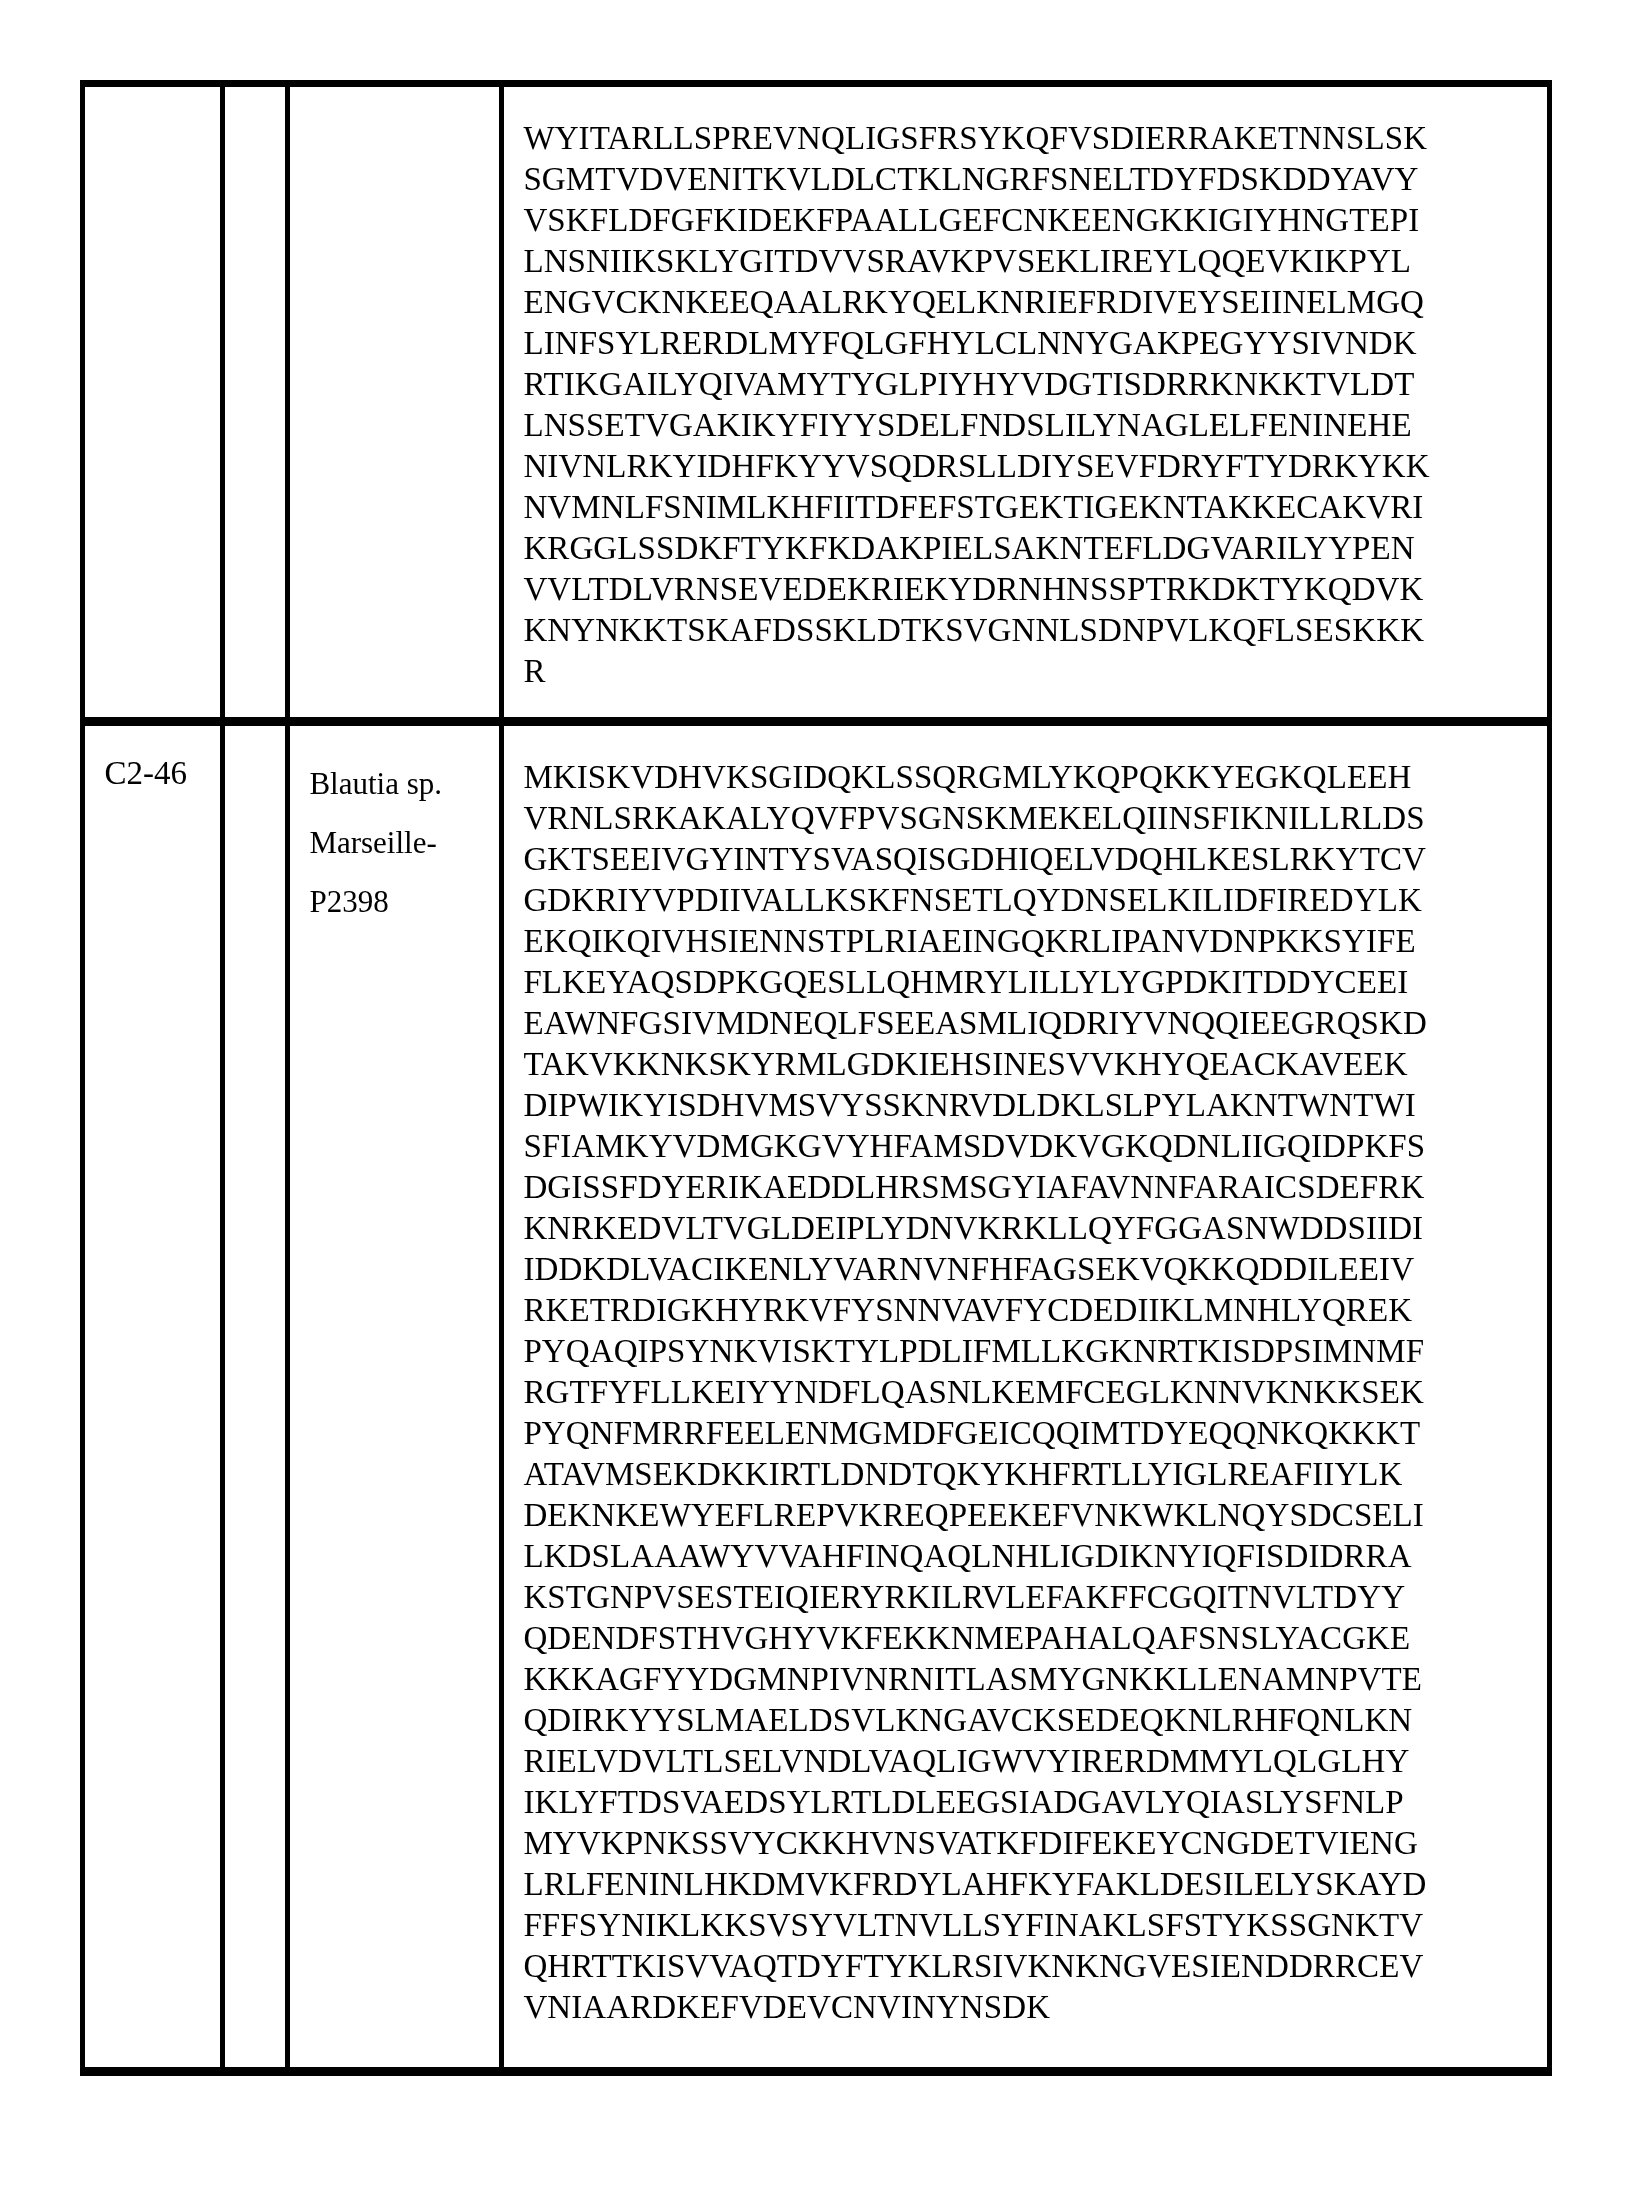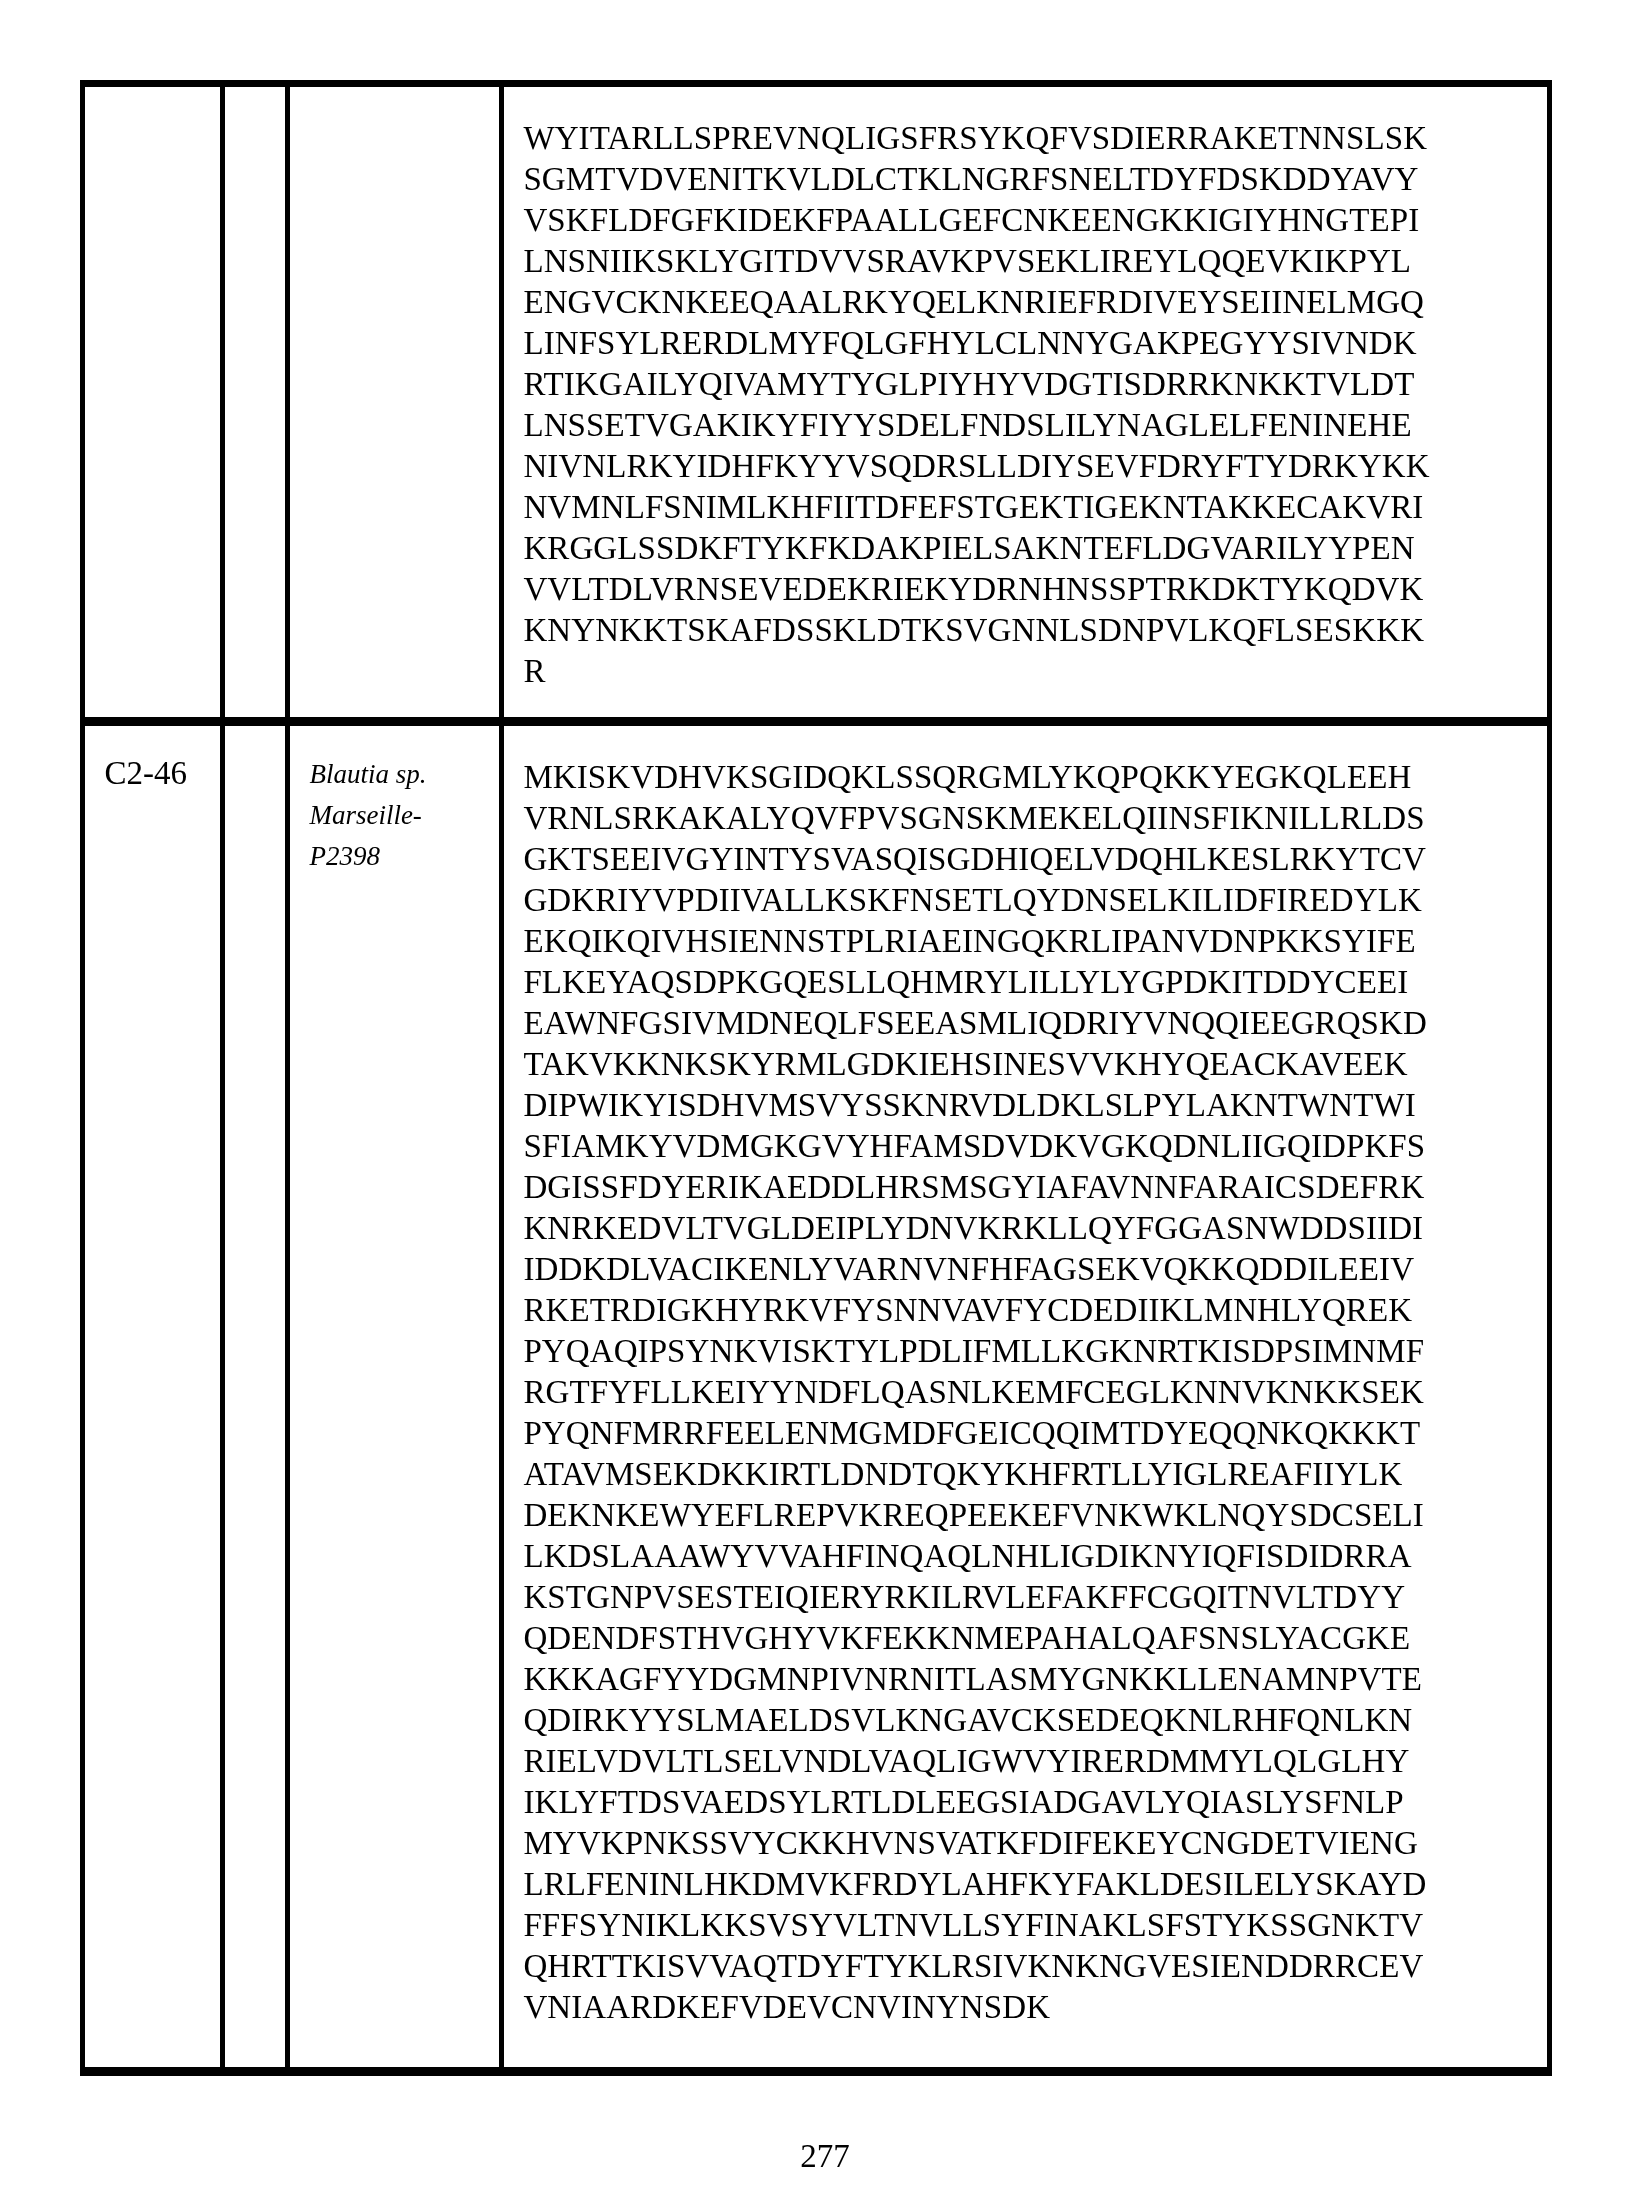--- a/index.html
+++ b/index.html
@@ -41,24 +41,23 @@
     height: 1341px;
   }
   .cell-id {
     padding: 27px 0 0 19.4px;
     font-size: 33px;
     line-height: 41px;
     white-space: pre-line;
   }
   .cell-species {
     padding: 28px 4.5px 0 19.4px;
-    font-size: 27px;
-    line-height: 41px;
+    font-size: 31px;
+    line-height: 59px;
     white-space: pre-line;
-    font-style: italic;
   }
   .cell-seq {
     padding: 31px 4.5px 0 19.4px;
     font-size: 33px;
     line-height: 41px;
     letter-spacing: 0.1px;
     white-space: pre-line;
   }
   .page-number {
     position: absolute;
@@ -151,16 +150,15 @@
 MYVKPNKSSVYCKKHVNSVATKFDIFEKEYCNGDETVIENG
 LRLFENINLHKDMVKFRDYLAHFKYFAKLDESILELYSKAYD
 FFFSYNIKLKKSVSYVLTNVLLSYFINAKLSFSTYKSSGNKTV
 QHRTTKISVVAQTDYFTYKLRSIVKNKNGVESIENDDRRCEV
 VNIAARDKEFVDEVCNVINYNSDK</div>
         </td>
       </tr>
     </tbody>
   </table>
 
-  <div class="page-number">277</div>
 
 </div>
 
 
 </body></html>

